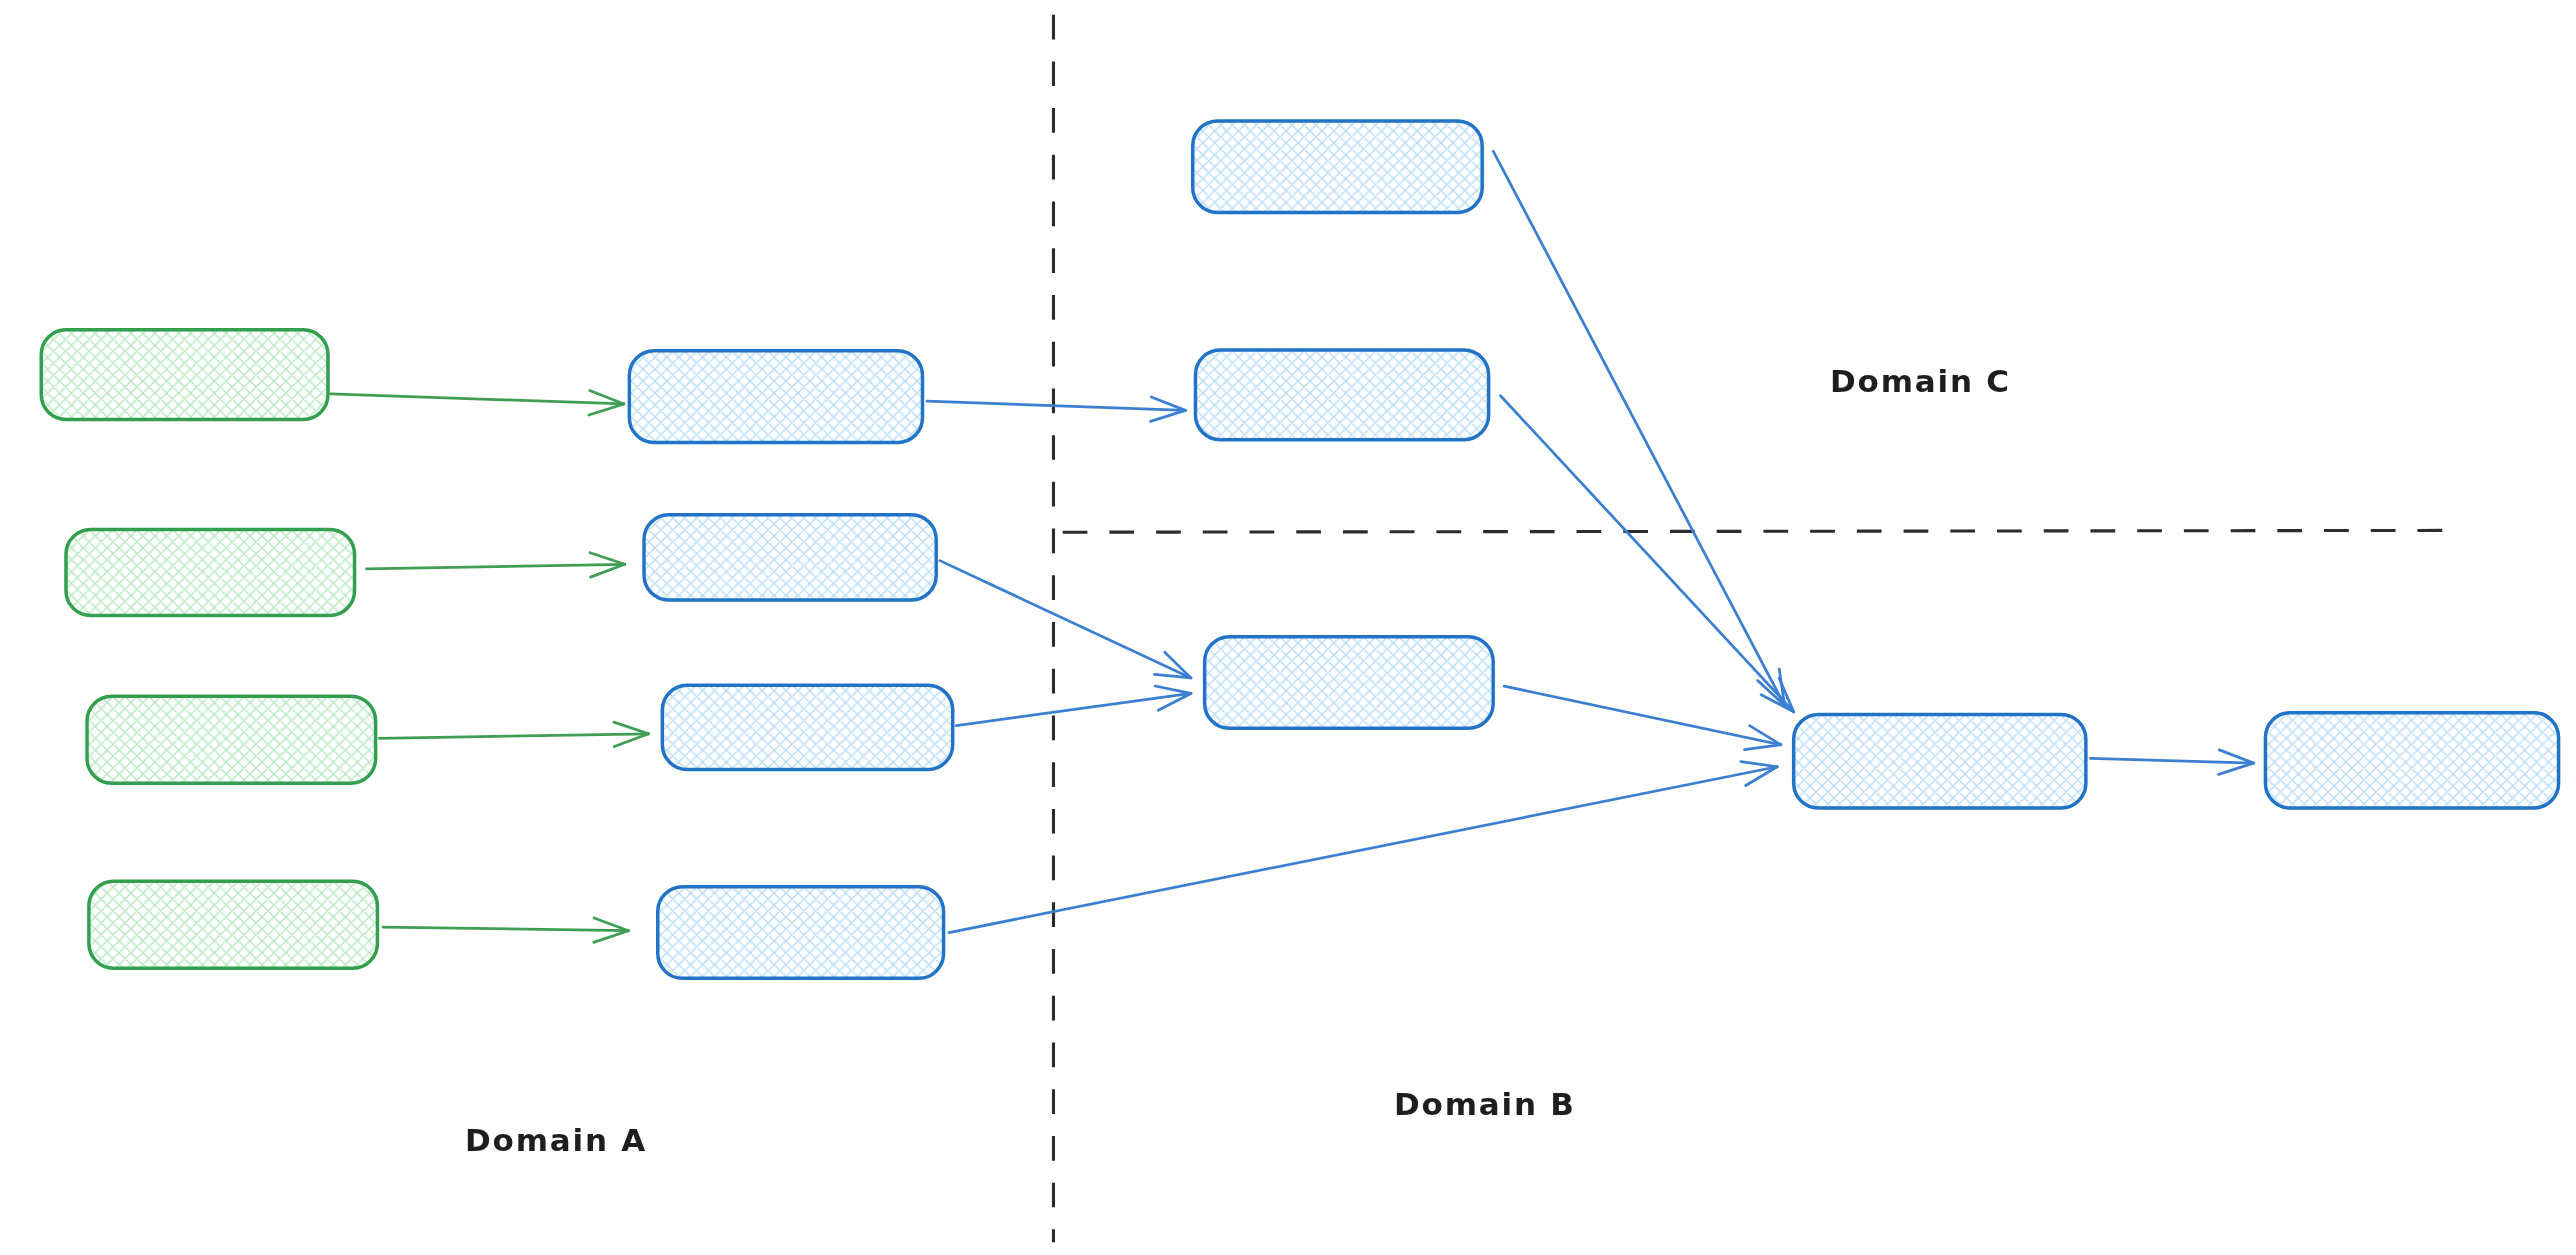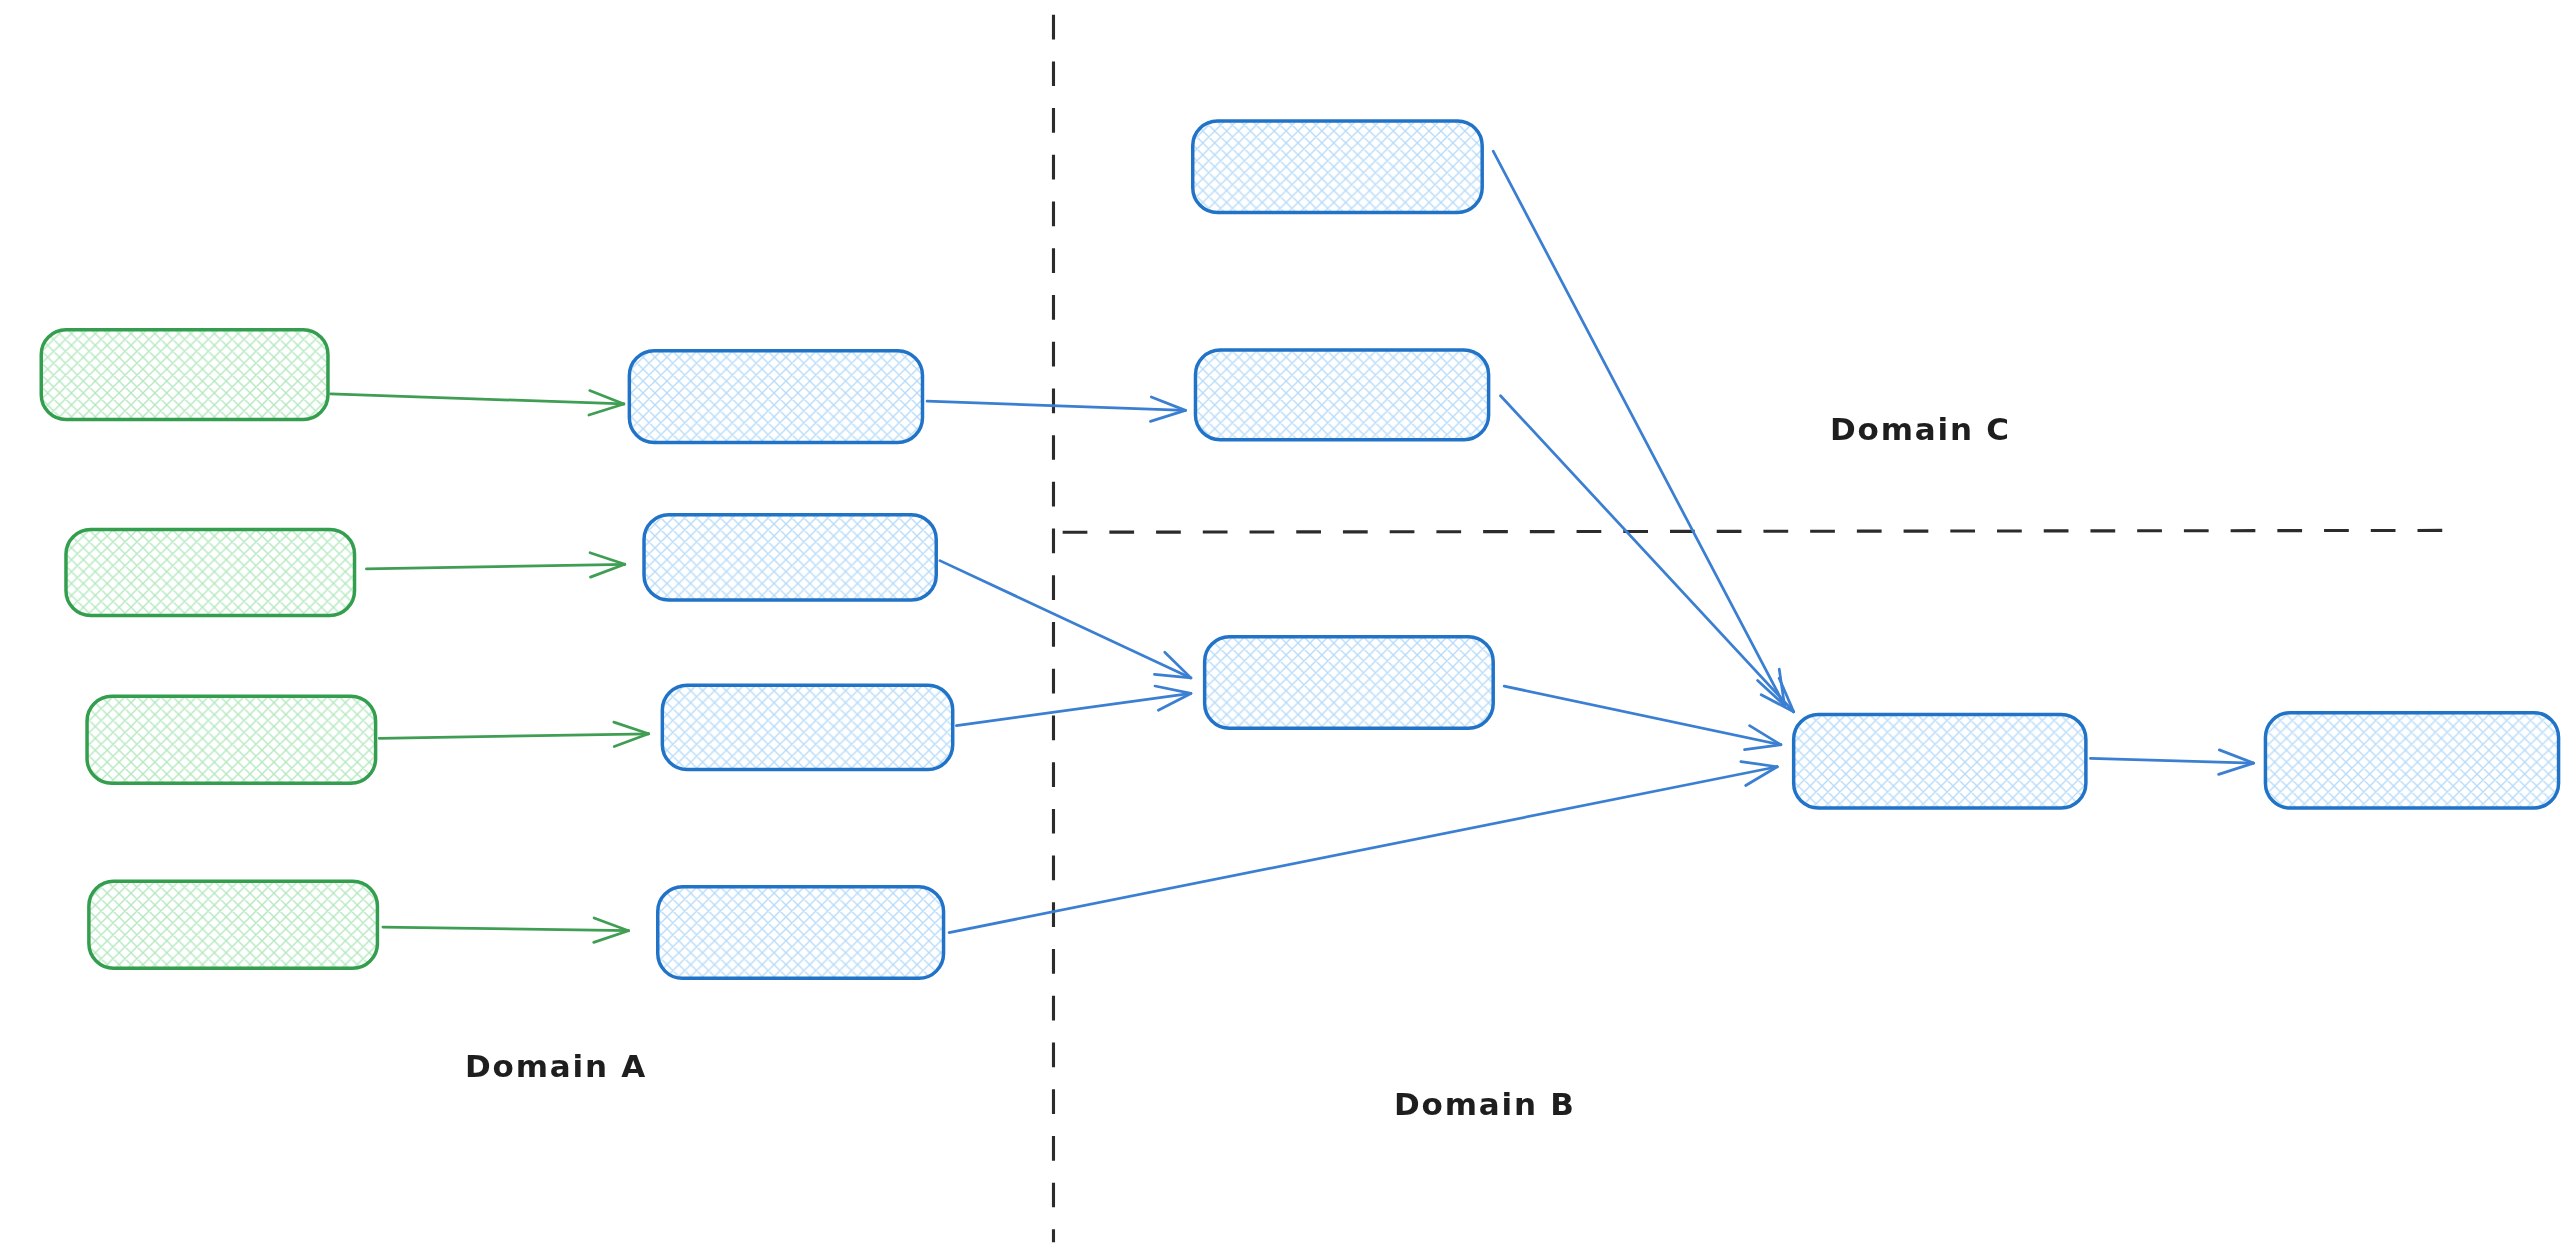--- a/index.html
+++ b/index.html
@@ -25,23 +25,23 @@
   .domain-label {
     position: absolute;
     font-family: "DejaVu Sans", sans-serif;
     font-size: 31px;
     font-weight: 600;
     letter-spacing: 1.8px;
     color: #1e1e1e;
     white-space: nowrap;
     user-select: none;
   }
-  .label-a { left: 465px;  top: 1048px; }
+  .label-a { left: 465px;  top: 1122px; }
   .label-b { left: 1394px; top: 1086px; }
-  .label-c { left: 1830px; top: 363px; margin-top: 48px;  }
+  .label-c { left: 1830px; top: 363px;  }
 </style>
 </head>
 <body>
 
 <div class="canvas">
   <svg id="flow-svg" width="2576" height="1255" viewBox="0 0 2812 1370">
       <defs>
         <pattern id="hatch-green" width="13" height="13" patternUnits="userSpaceOnUse">
           <path d="M0,13 L13,0 M-3,3 L3,-3 M10,16 L16,10 M0,0 L13,13 M10,-3 L16,3 M-3,10 L3,16" stroke="#a6e4b3" stroke-width="1.5" fill="none" opacity="0.85"></path>
         </pattern>

